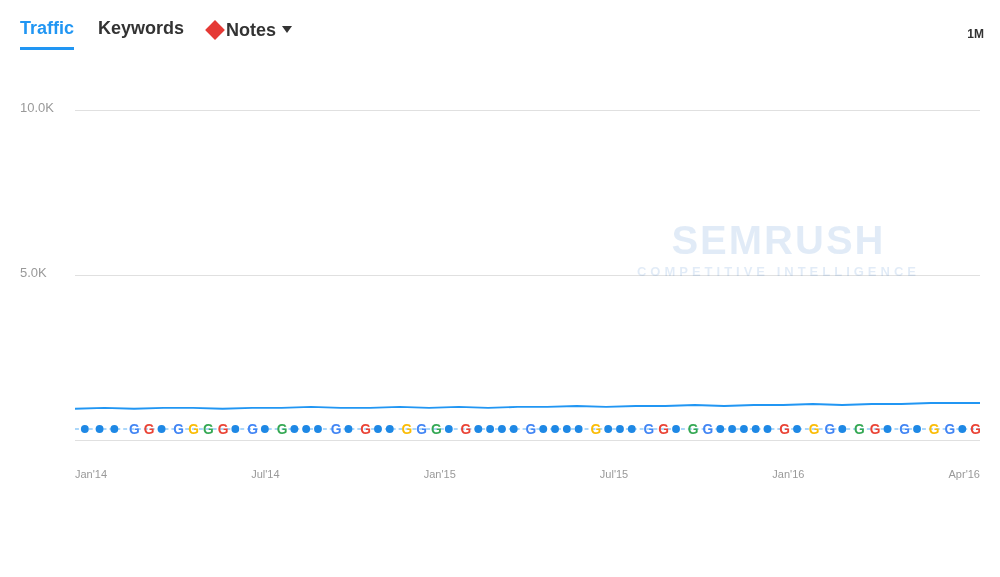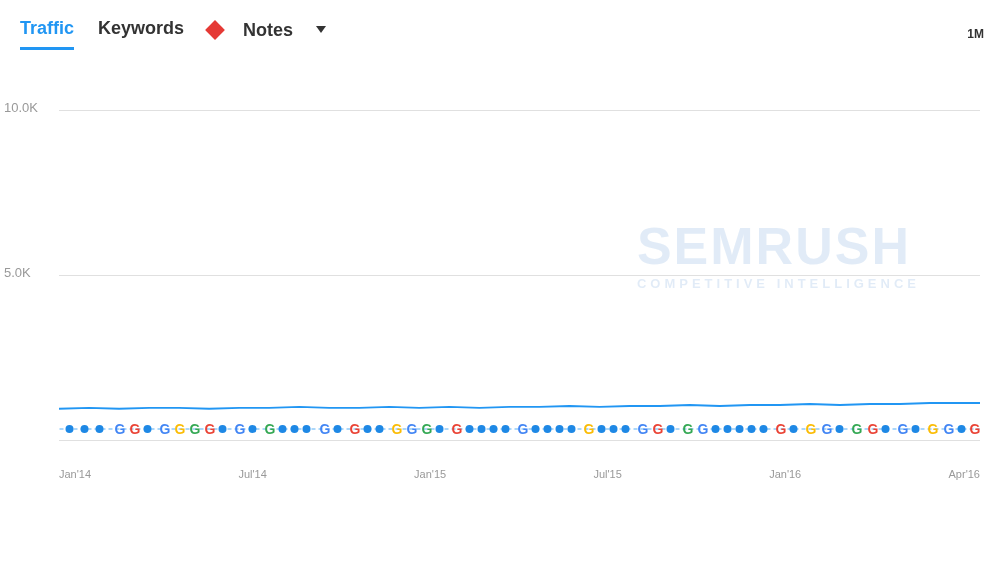--- a/index.html
+++ b/index.html
@@ -30,21 +30,21 @@
     }
 
     .tab.active {
       color: #2196F3;
       border-bottom: 3px solid #2196F3;
     }
 
     .notes-tab {
       display: flex;
       align-items: center;
-      gap: 21px;
+      gap: 4px;
       cursor: pointer;
       padding-bottom: 8px;
       text-align: right;
     }
 
     .notes-diamond {
       width: 14px;
       height: 14px;
       background: #e53935;
       transform: rotate(45deg);
@@ -71,21 +71,21 @@
     .scale-label {
       margin-left: auto;
       font-size: 12px;
       font-weight: 600;
       color: #333;
     }
 
     
     .chart-area {
       position: relative;
-      margin: 20px 20px 0 4px;
+      margin: 20px 20px 0 20px;
       height: 420px;
     }
 
     .y-axis-label {
       position: absolute;
       left: 0;
       font-size: 13px;
       color: #999;
     }
 
@@ -100,25 +100,26 @@
     
     .watermark {
       position: absolute;
       right: 60px;
       top: 150px;
       opacity: 0.12;
       pointer-events: none;
     }
 
     .watermark-text {
-      font-size: 52px;
+      font-size: 40px;
       font-weight: 900;
       color: #1565c0;
       letter-spacing: 2px;
       line-height: 1;
+      text-align: center;
     }
 
     .watermark-sub {
       font-size: 13px;
       font-weight: 600;
       color: #1565c0;
       letter-spacing: 4px;
       text-align: left;
       margin-top: 4px;
     }

